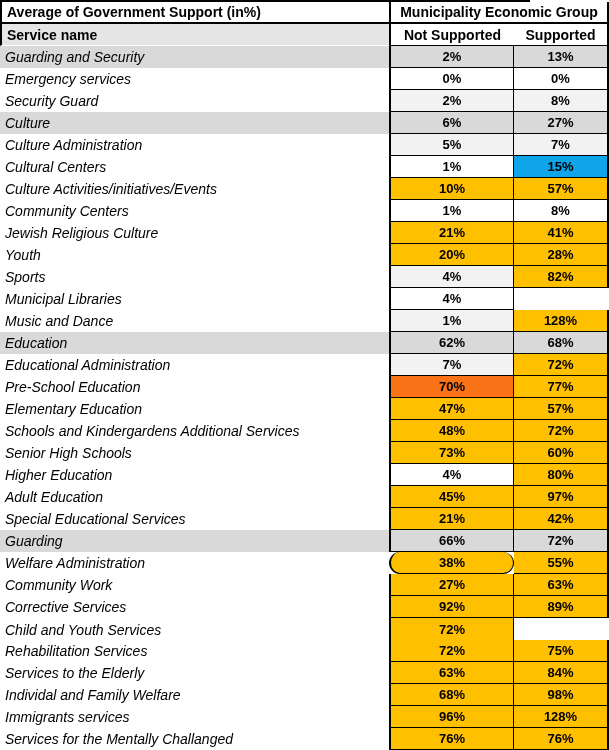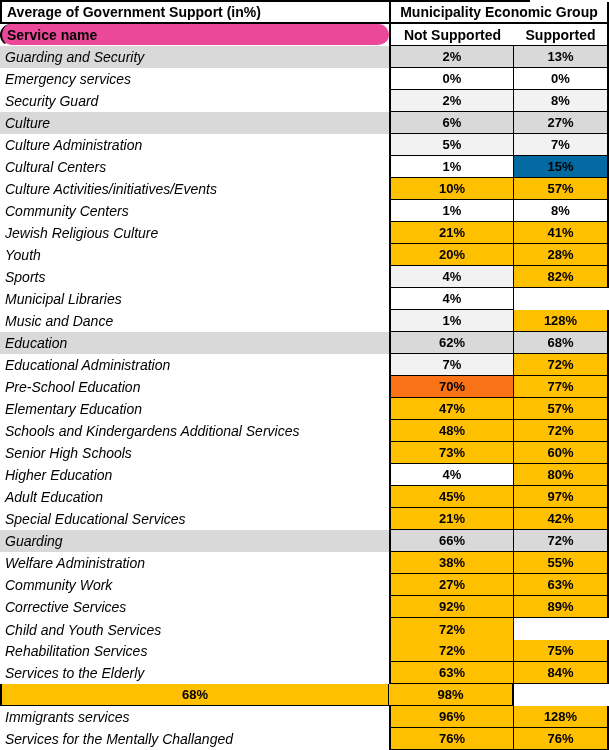--- a/index.html
+++ b/index.html
@@ -30,27 +30,26 @@
   }
   .group-cell {
     border-left: 2px solid #000;
     border-right: 2px solid #000;
     border-bottom: 2px solid #000;
     font-weight: bold;
     font-size: 14px;
     justify-content: center;
   }
   .svc-header {
-    background: #ec4899;
+    background: #e5e5e5;
     border-left: 2px solid #000;
     border-bottom: 1px solid #fff;
     font-weight: bold;
     font-size: 14px;
     padding-left: 5px;
-    border-radius: 11px;
   }
   .hc1 {
     border-left: 2px solid #000;
     border-bottom: 1px solid #000;
     font-weight: bold;
     font-size: 14px;
     justify-content: center;
   }
   .hc2 {
     border-right: 2px solid #000;
@@ -111,21 +110,21 @@
         <div class="cell val c2" style="background: rgb(217, 217, 217);">27%</div>
       </div>
       <div class="row">
         <div class="cell name">Culture Administration</div>
         <div class="cell val c1" style="background: rgb(242, 242, 242);">5%</div>
         <div class="cell val c2" style="background: rgb(242, 242, 242);">7%</div>
       </div>
       <div class="row">
         <div class="cell name">Cultural Centers</div>
         <div class="cell val c1" style="background: rgb(255, 255, 255);">1%</div>
-        <div class="cell val c2" style="background: #0369a1;">15%</div>
+        <div class="cell val c2" style="background: #0ea5e9;">15%</div>
       </div>
       <div class="row">
         <div class="cell name">Culture Activities/initiatives/Events</div>
         <div class="cell val c1" style="background: rgb(255, 192, 0);">10%</div>
         <div class="cell val c2" style="background: rgb(255, 192, 0);">57%</div>
       </div>
       <div class="row">
         <div class="cell name">Community Centers</div>
         <div class="cell val c1" style="background: rgb(255, 255, 255);">1%</div>
         <div class="cell val c2" style="background: rgb(255, 255, 255);">8%</div>
@@ -199,21 +198,21 @@
         <div class="cell val c1" style="background: rgb(255, 192, 0);">21%</div>
         <div class="cell val c2" style="background: rgb(255, 192, 0);">42%</div>
       </div>
       <div class="row">
         <div class="cell name" style="background: rgb(217, 217, 217);">Guarding</div>
         <div class="cell val c1" style="background: rgb(217, 217, 217);">66%</div>
         <div class="cell val c2" style="background: rgb(217, 217, 217);">72%</div>
       </div>
       <div class="row">
         <div class="cell name">Welfare Administration</div>
-        <div class="cell val c1" style="background: rgb(255, 192, 0);">38%</div>
+        <div class="cell val c1" style="background: rgb(255, 192, 0); border-radius: 11px;">38%</div>
         <div class="cell val c2" style="background: rgb(255, 192, 0);">55%</div>
       </div>
       <div class="row">
         <div class="cell name">Community Work</div>
         <div class="cell val c1" style="background: rgb(255, 192, 0);">27%</div>
         <div class="cell val c2" style="background: rgb(255, 192, 0);">63%</div>
       </div>
       <div class="row">
         <div class="cell name">Corrective Services</div>
         <div class="cell val c1" style="background: rgb(255, 192, 0);">92%</div>
@@ -228,20 +227,21 @@
         <div class="cell name">Rehabilitation Services</div>
         <div class="cell val c1" style="background: rgb(255, 192, 0);">72%</div>
         <div class="cell val c2" style="background: rgb(255, 192, 0);">75%</div>
       </div>
       <div class="row">
         <div class="cell name">Services to the Elderly</div>
         <div class="cell val c1" style="background: rgb(255, 192, 0);">63%</div>
         <div class="cell val c2" style="background: rgb(255, 192, 0);">84%</div>
       </div>
       <div class="row">
+        <div class="cell name">Individal and Family Welfare</div>
         <div class="cell val c1" style="background: rgb(255, 192, 0);">68%</div>
         <div class="cell val c2" style="background: rgb(255, 192, 0);">98%</div>
       </div>
       <div class="row">
         <div class="cell name">Immigrants services</div>
         <div class="cell val c1" style="background: rgb(255, 192, 0);">96%</div>
         <div class="cell val c2" style="background: rgb(255, 192, 0);">128%</div>
       </div>
       <div class="row">
         <div class="cell name">Services for the Mentally Challanged</div>

